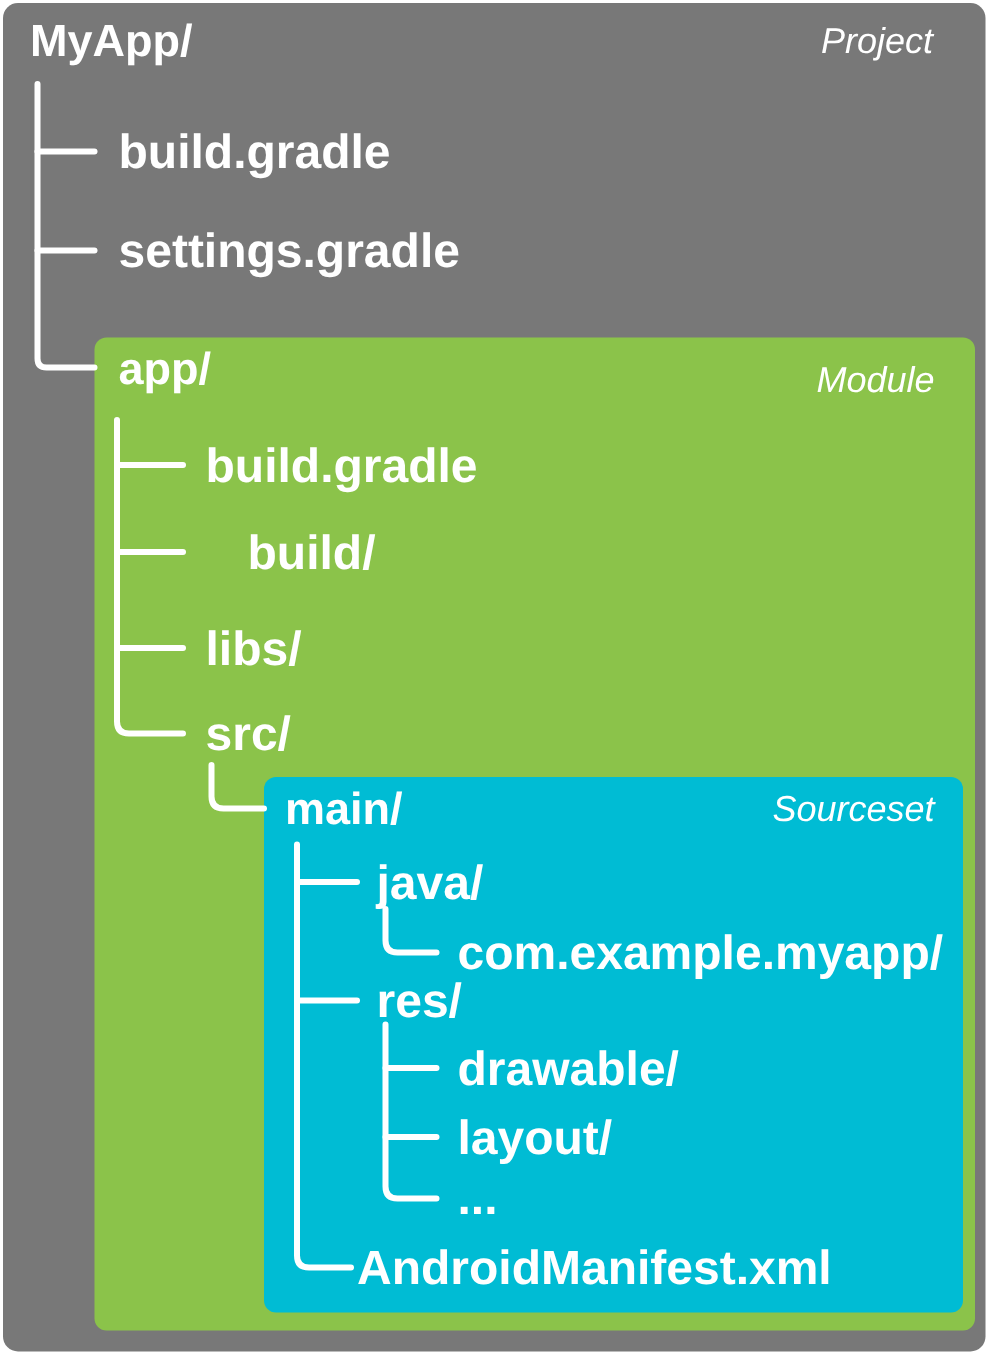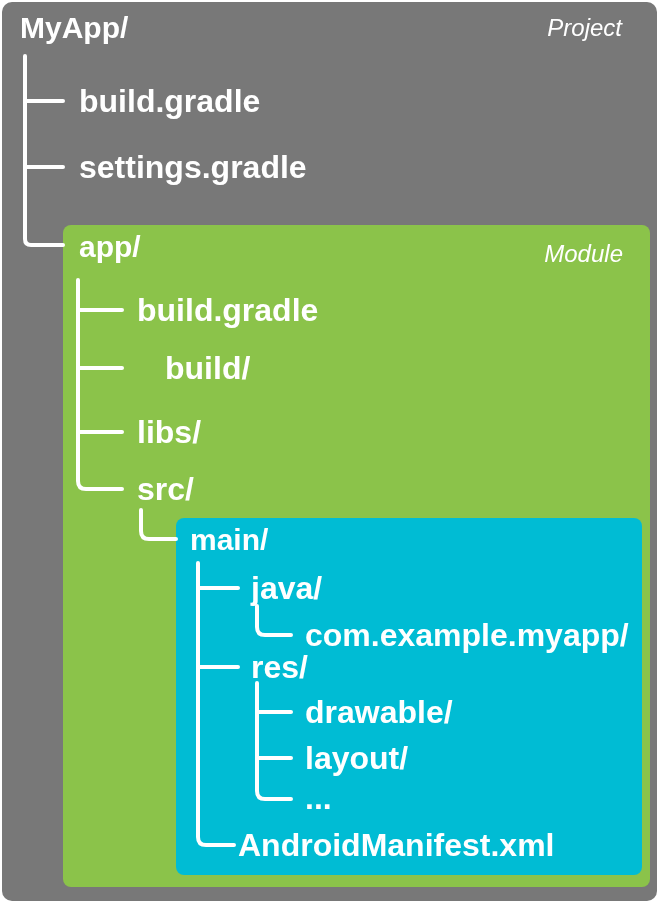--- a/index.html
+++ b/index.html
@@ -67,20 +67,21 @@
   <div class="lbl row" style="left:79px;top:147px;">settings.gradle</div>
 
   <div class="lbl title" style="left:79px;top:227px;">app/</div>
   <div class="lbl badge" style="right:37px;top:234px;">Module</div>
   <div class="lbl row" style="left:137px;top:290px;">build.gradle</div>
   <div class="lbl row" style="left:137px;top:348px;margin-left:28px;">build/</div>
   <div class="lbl row" style="left:137px;top:412px;">libs/</div>
   <div class="lbl row" style="left:137px;top:469px;">src/</div>
 
   <div class="lbl title" style="left:190px;top:520px;">main/</div>
+  <div class="lbl badge" style="right:37px;top:520px;">Sourceset</div>
   <div class="lbl row" style="left:251px;top:568px;">java/</div>
   <div class="lbl row" style="left:305px;top:615px;">com.example.myapp/</div>
   <div class="lbl row" style="left:251px;top:647px;">res/</div>
   <div class="lbl row" style="left:305px;top:692px;">drawable/</div>
   <div class="lbl row" style="left:305px;top:738px;">layout/</div>
   <div class="lbl row" style="left:305px;top:778px;">...</div>
   <div class="lbl row" style="left:238px;top:825px;">AndroidManifest.xml</div>
 
 </div>
 

